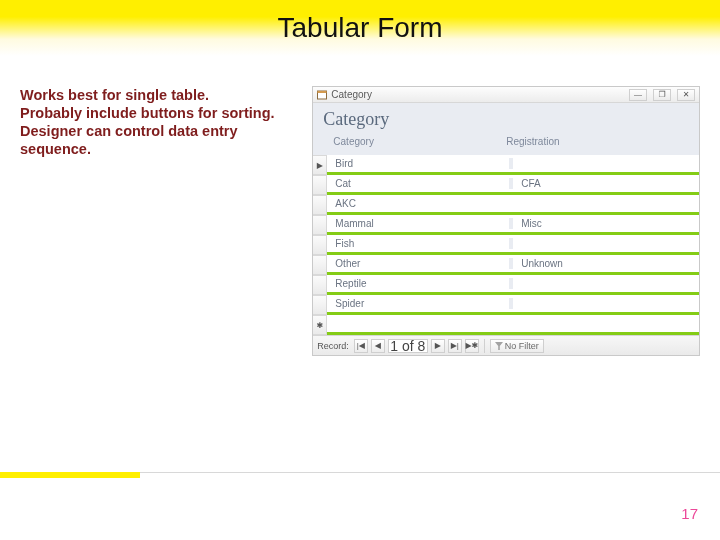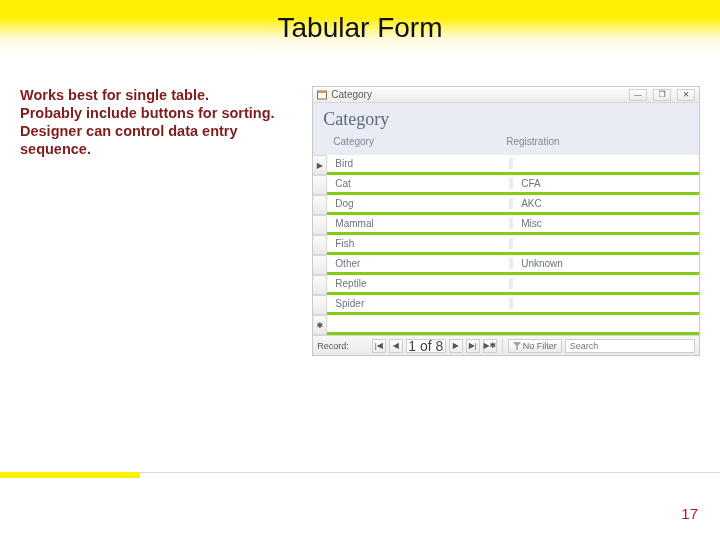--- a/index.html
+++ b/index.html
@@ -116,21 +116,21 @@
     height: 20px;
     background: linear-gradient(#f7f7f7,#eaeaea);
     border-top: 1px solid #d6d6d6;
     display: flex;
     align-items: center;
     gap: 3px;
     padding: 0 4px;
     font-size: 9px;
     color: #555;
   }
-  .nav-label { margin-right: 20px; }
+  .nav-label { margin-right: 2px; }
   .nav-btn {
     width: 14px; height: 14px;
     border: 1px solid #cfcfcf;
     background: linear-gradient(#fff,#ececec);
     display: inline-flex; align-items: center; justify-content: center;
     font-size: 8px; color: #555; cursor: pointer;
   }
   .nav-counter {
     width: 40px; height: 14px;
     border: 1px solid #cfcfcf;
@@ -164,21 +164,21 @@
   .footer-rule .accent {
     width: 140px; height: 6px;
     background: #ffef00;
     margin-top: -1px;
   }
   .page-number {
     position: absolute;
     right: 22px;
     bottom: 18px;
     font-size: 15px;
-    color: #b91c1c;
+    color: #ec4899;
   }
 </style>
 </head>
 <body>
 
 <div class="title-banner">
   <h1>Tabular Form</h1>
 </div>
 
 <div class="body-area">
@@ -226,21 +226,20 @@
       <div class="data-col">
         <div class="data-row">
           <div class="cell1">Bird</div>
           <div class="cell2"></div>
         </div>
         <div class="data-row">
           <div class="cell1">Cat</div>
           <div class="cell2">CFA</div>
         </div>
         <div class="data-row">
-          <div class="cell1">Dog</div>
           <div class="cell2">AKC</div>
         </div>
         <div class="data-row">
           <div class="cell1">Mammal</div>
           <div class="cell2">Misc</div>
         </div>
         <div class="data-row">
           <div class="cell1">Fish</div>
           <div class="cell2"></div>
         </div>
@@ -271,21 +270,20 @@
       <span class="nav-btn">▶</span>
       <span class="nav-btn">▶|</span>
       <span class="nav-btn">▶✱</span>
       <span class="nav-sep"></span>
       <span class="filter-seg">
         <svg viewBox="0 0 10 10">
             <polygon points="0,0 10,0 6,5 6,10 4,10 4,5" fill="#a3a3a3"></polygon>
           </svg>
         <span>No Filter</span>
       </span>
-      <input class="search-box" type="text" placeholder="Search" style="">
     </div>
   </div>
 </div>
 
 <div class="footer-rule">
   <div class="accent"></div>
 </div>
 <div class="page-number">17</div>
 
 </body></html>

